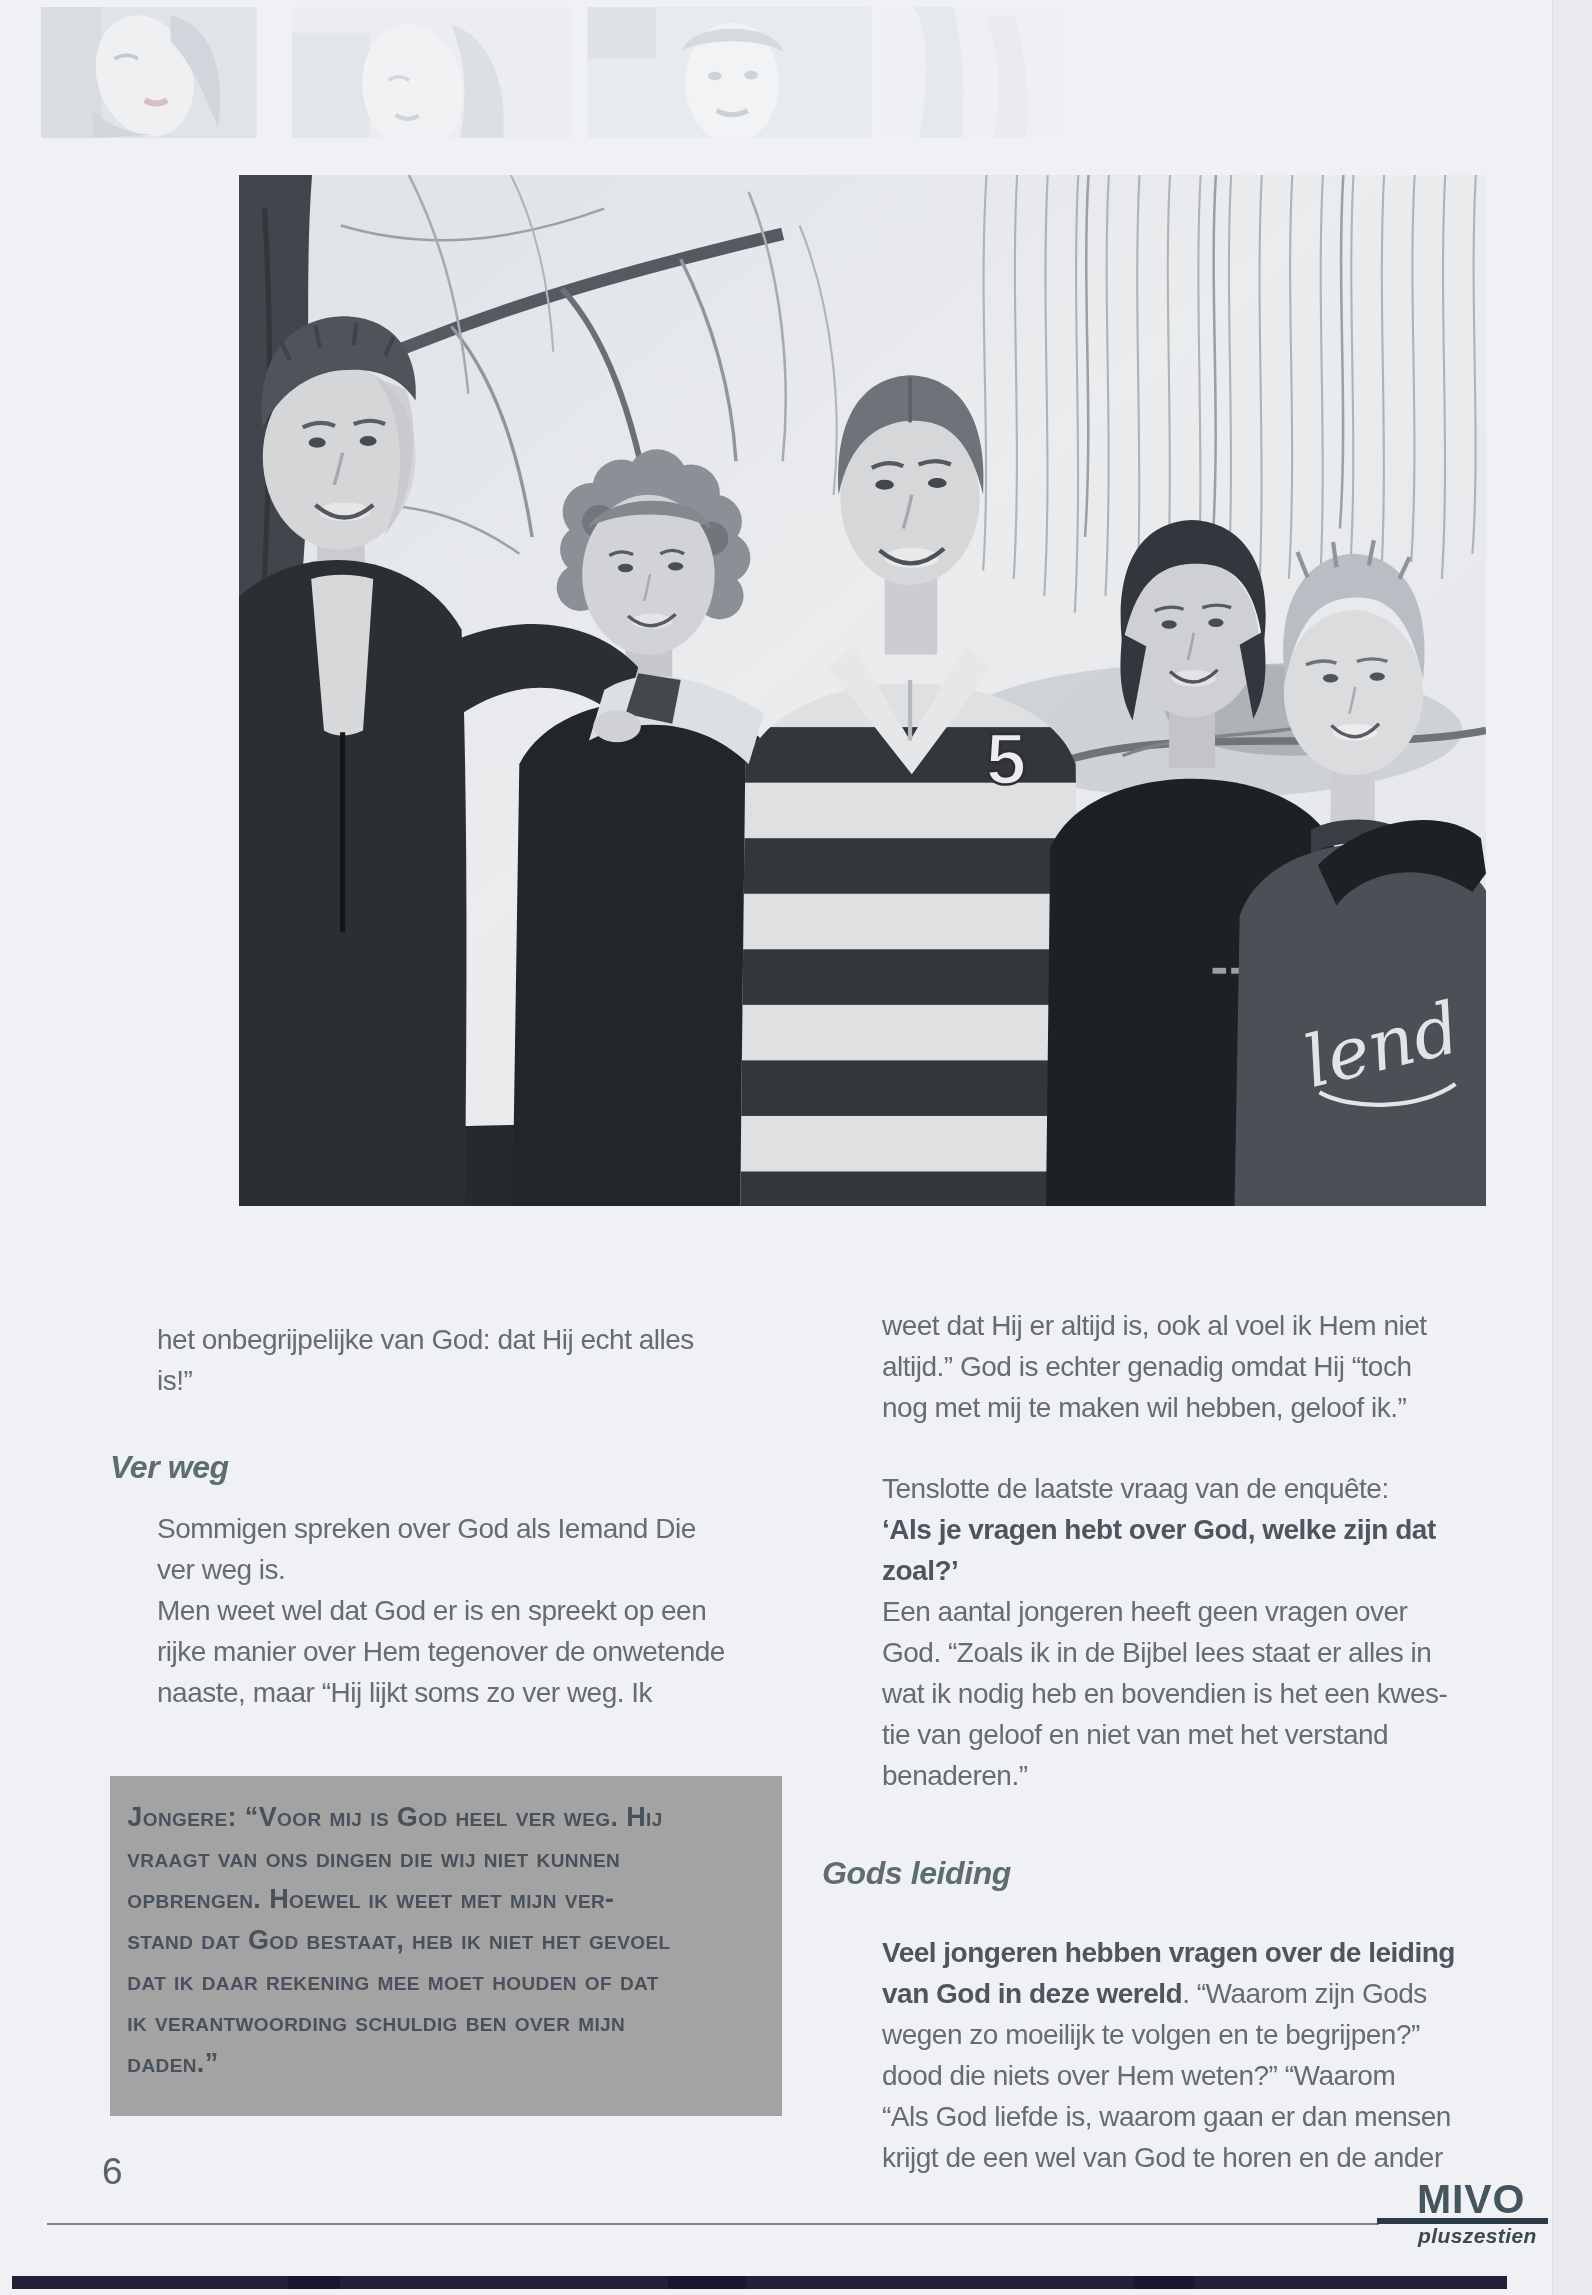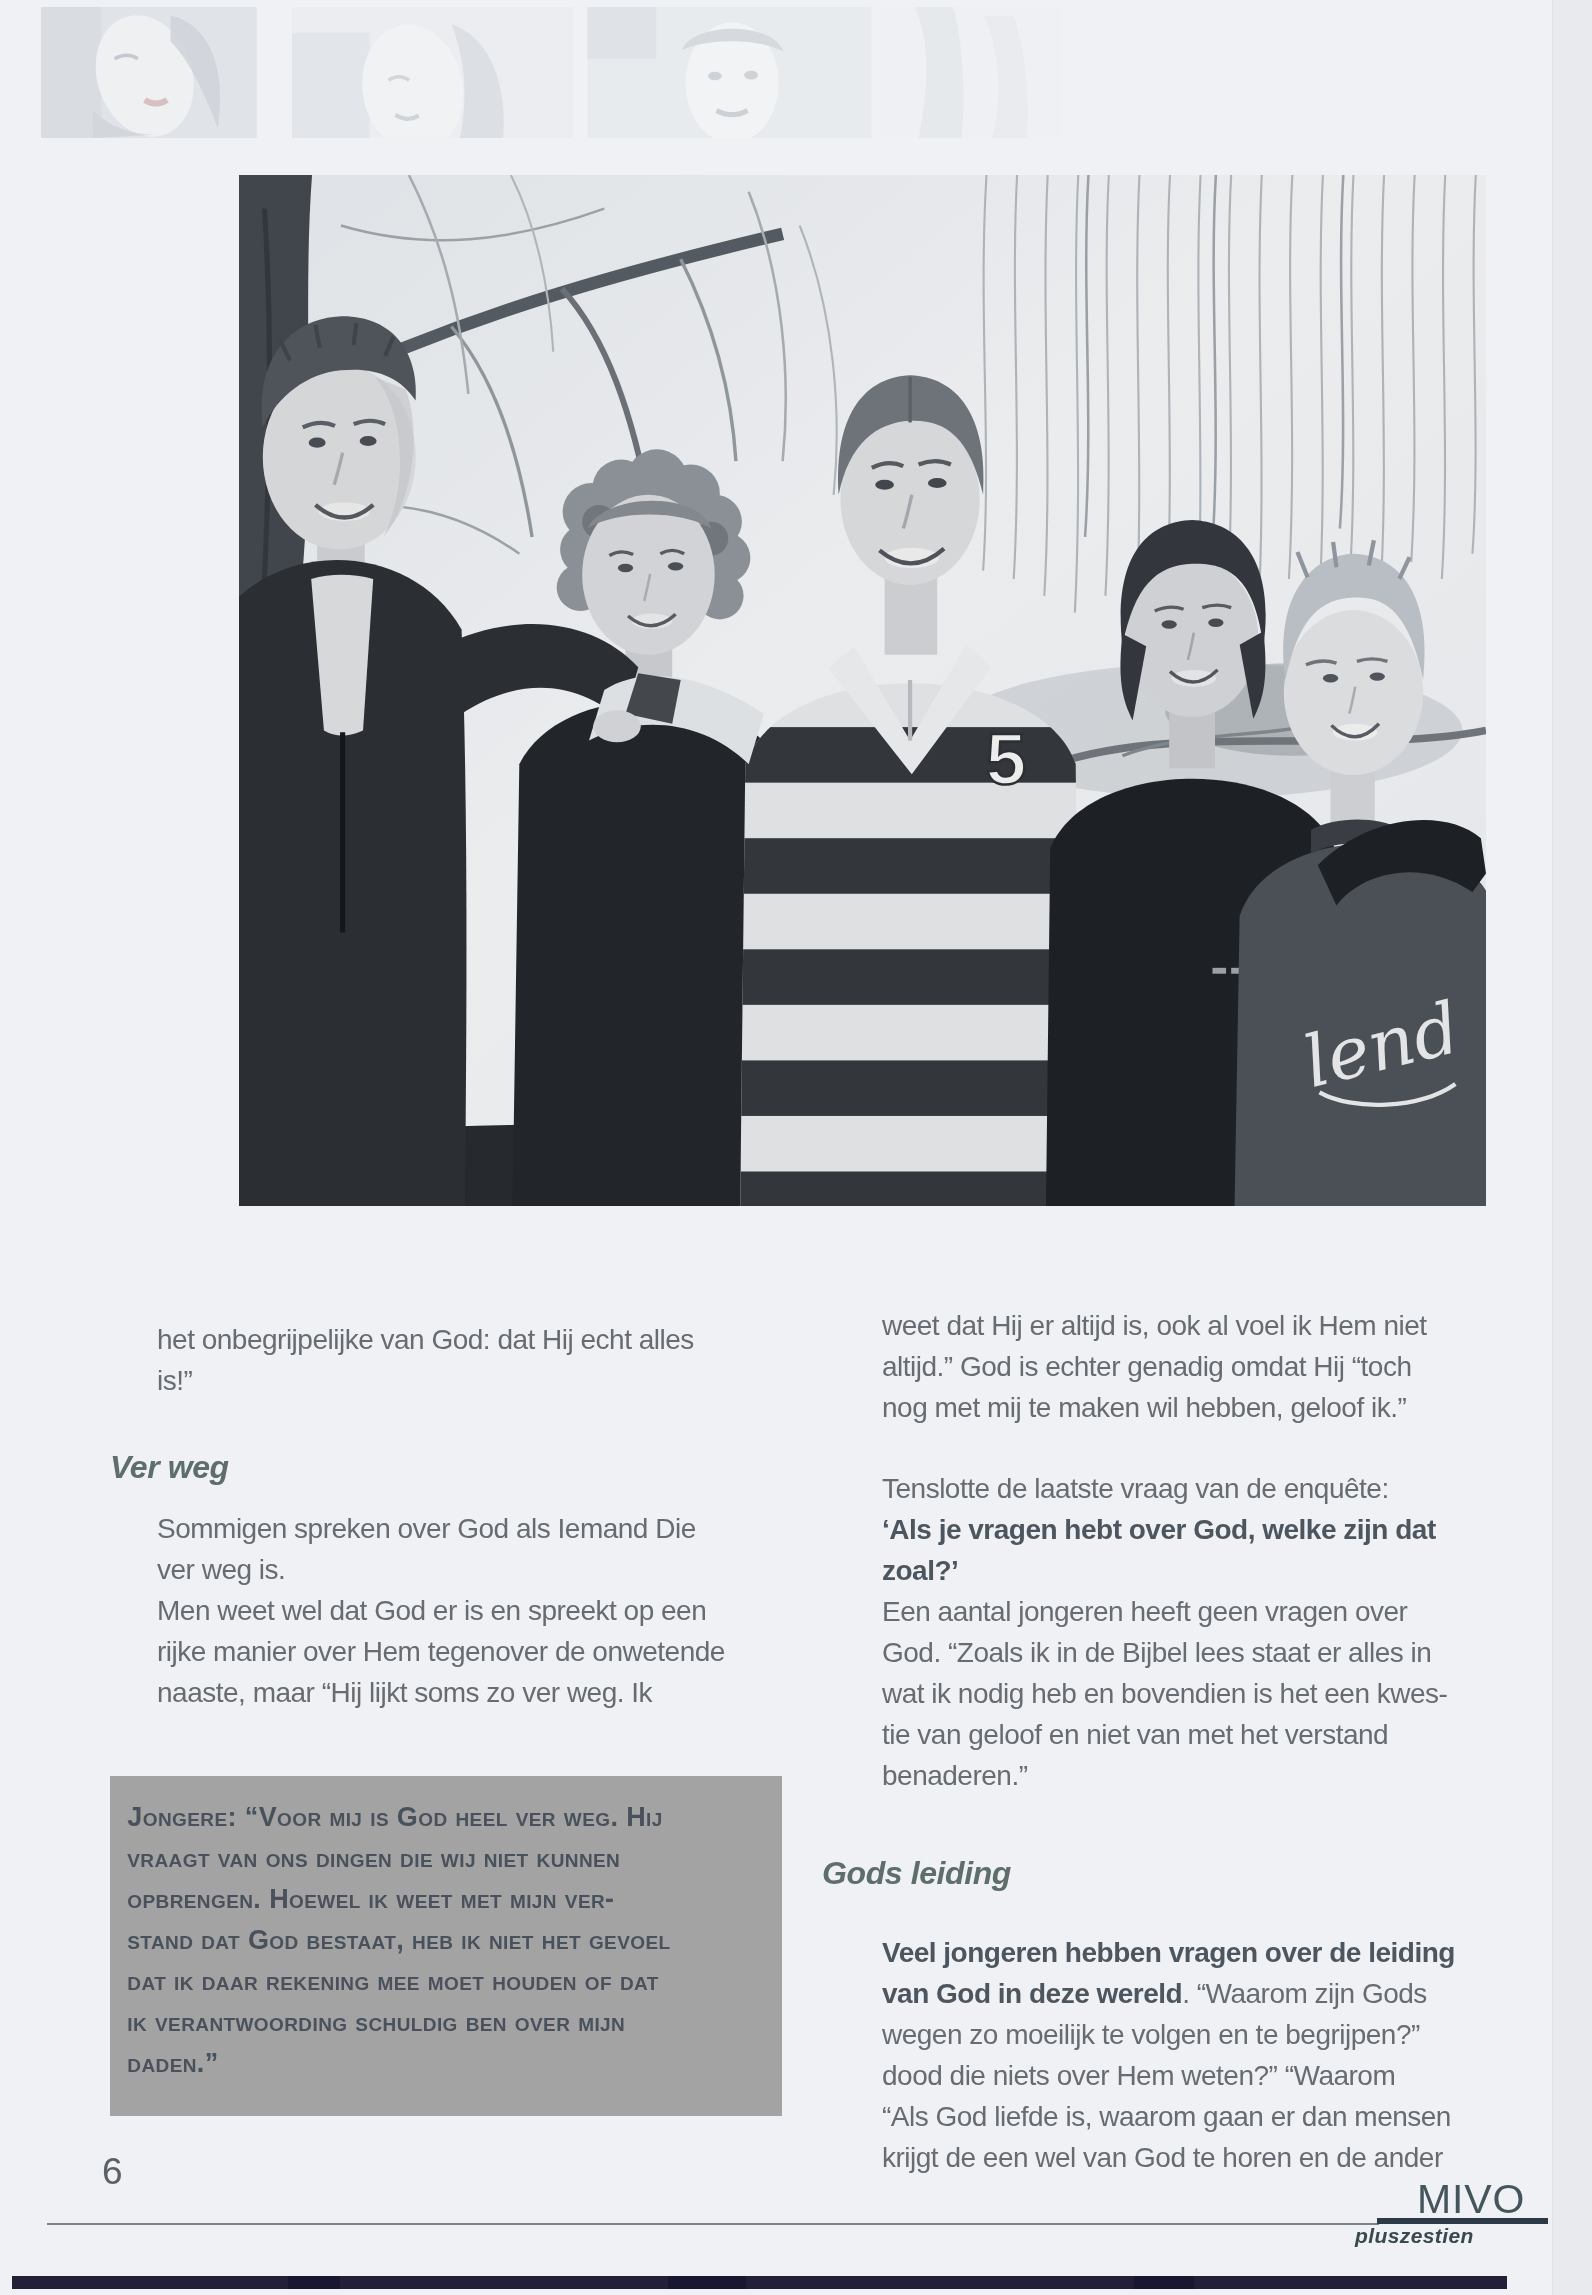--- a/index.html
+++ b/index.html
@@ -41,22 +41,22 @@
   }
   .quote-box .tline{
     height:41px;line-height:41px;font-size:27px;letter-spacing:0.4px;
     font-variant:small-caps;font-weight:600;color:#49525c;
   }
 
   
   .page-number{left:102px;top:2151px;font-size:37px;color:#5b6166;}
   .footer-rule{left:47px;top:2223px;width:1332px;height:1.7px;background:#7d8389;}
   .footer-rule-thick{left:1377px;top:2218px;width:171px;height:6px;background:#2b3a45;}
-  .logo-mivo{left:1417px;top:2176px;font-size:41px;font-weight:normal;letter-spacing:0.9px;color:#45555d;}
-  .logo-sub{left:1355px;top:2224px;font-size:21px;font-weight:bold;font-style:italic;color:#3a4850;letter-spacing:0.4px;}
+  .logo-mivo{left:1417px;top:2176px;font-size:41px;font-weight:bold;letter-spacing:0.9px;color:#45555d;}
+  .logo-sub{left:1418px;top:2224px;font-size:21px;font-weight:bold;font-style:italic;color:#3a4850;letter-spacing:0.4px;}
 </style>
 </head>
 <body>
 
 <div class="abs strip-panel" style="left:41px;width:216px;">
   <svg width="216" height="131" viewBox="0 0 250 152">
     <rect width="250" height="152" fill="#e0e3e7"></rect>
     <rect x="0" y="0" width="70" height="152" fill="#d9dce1"></rect>
     <ellipse cx="120" cy="80" rx="55" ry="72" fill="#eef0f2" transform="rotate(-18 120 80)"></ellipse>
     <path d="M150 10 C195 20 215 70 205 140 C185 90 170 60 150 40 Z" fill="#cfd4d9" opacity="0.85"></path>

